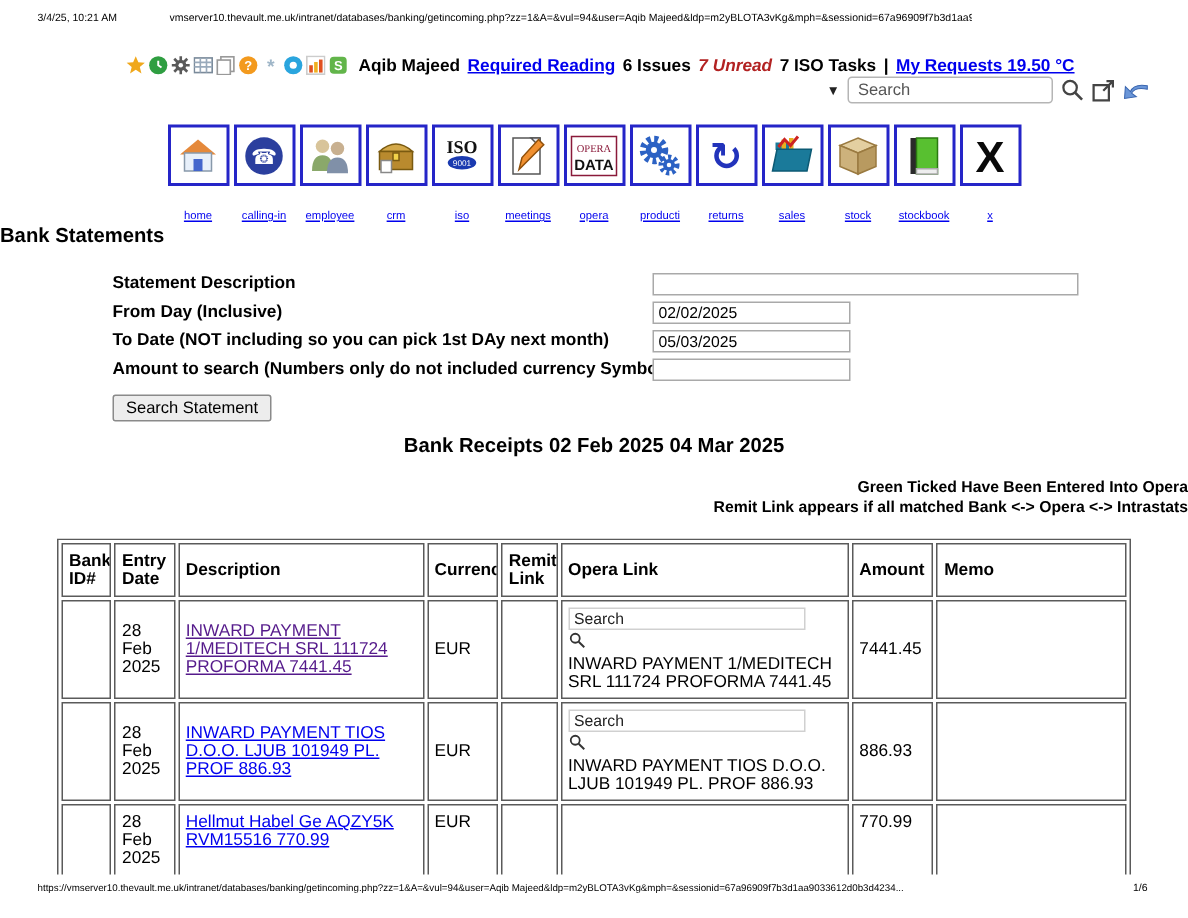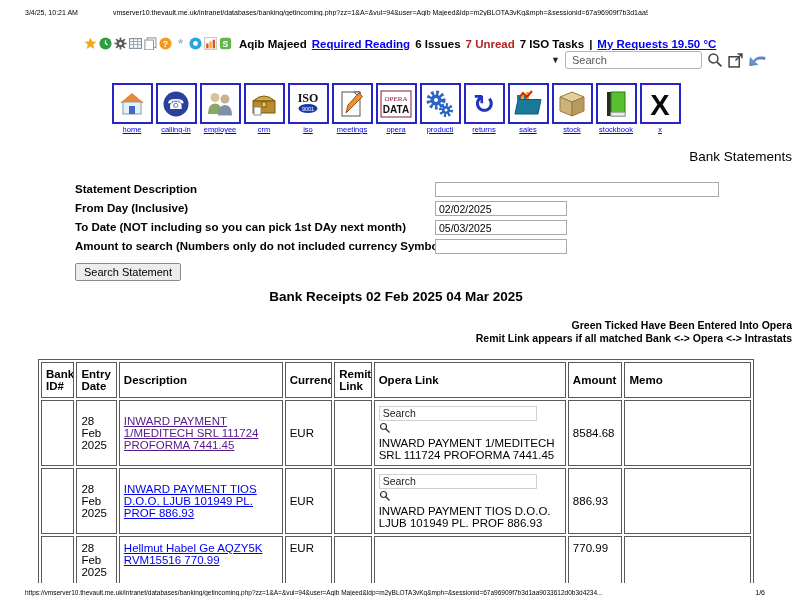--- a/index.html
+++ b/index.html
@@ -12,39 +12,39 @@
   .ph-url  { left:113px; max-width:535px; overflow:hidden; }
   .pf-url  { position:absolute; left:25px; top:589px; font-size:6.5px; white-space:nowrap; max-width:705px; overflow:hidden; }
   .pf-page { position:absolute; right:27px; top:589px; font-size:7px; }
 
   
   .statusbar { position:absolute; left:84px; top:36px; height:15px; display:flex; align-items:center;
                font-size:11.5px; font-weight:bold; white-space:nowrap; }
   .statusbar .ic { width:13px; height:13px; margin-right:2px; display:inline-flex; align-items:center; justify-content:center; }
   .statusbar .txt { margin-left:5px; }
   .blink { color:#0000EE; text-decoration:underline; cursor:pointer; }
-  .unread { color:#B22222; }
+  .unread { color:#B22222; font-style:italic; }
 
   
   .searchrow { position:absolute; left:551px; top:51px; display:flex; align-items:center; gap:5px; }
   .chev { font-size:9px; color:#222; cursor:pointer; }
   .searchbox { width:123px; height:16px; border:1px solid #b5b5b5; border-radius:3px; font-size:11px;
                padding:0 6px; color:#333; font-family:inherit; }
   .searchbox::placeholder { color:#555; }
   .sicon { cursor:pointer; display:inline-flex; }
 
   
   .navrow { position:absolute; top:83px; left:0; right:0; display:flex; justify-content:center; gap:3px; }
   .nav-item { width:41px; text-align:center; cursor:pointer; }
   .nav-box { width:37px; height:37px; border:2px solid #2525c8; background:#fff;
              display:flex; align-items:center; justify-content:center; margin:0 auto; }
-  .nav-label { display:block; font-size:7.5px; color:#0000EE; text-decoration:underline; margin-top:1px; white-space:nowrap; overflow:hidden; }
-
-  
-  .h1 { position:absolute; top:149px; left:0; right:0; text-align:right; font-size:13.5px; font-weight:normal; }
+  .nav-label { display:block; font-size:7.5px; color:#0000EE; text-decoration:underline; margin-top:15px; white-space:nowrap; overflow:hidden; }
+
+  
+  .h1 { position:absolute; top:149px; left:0; right:0; text-align:left; font-size:13.5px; font-weight:bold; }
   .h2 { position:absolute; top:289px; left:0; right:0; text-align:center; font-size:13.5px; font-weight:bold; }
   .note { position:absolute; left:0; right:0; text-align:right; font-size:10.5px; font-weight:bold; }
   .note1 { top:319px; } .note2 { top:332px; } .note3 { top:344px; }
 
   
   .form { position:absolute; left:75px; top:183px; width:660px; }
   .frow { position:relative; height:19px; font-size:11.5px; font-weight:bold; }
   .finput { position:absolute; left:360px; top:-1px; height:13px; border:1px solid #a9a9a9;
             font-size:10.5px; padding:0 3px; font-family:inherit; background:#fff; }
   .w-long { width:276px; } .w-short { width:124px; }
@@ -368,21 +368,21 @@
         <td>EUR</td>
         <td></td>
         <td>
           <input class="opera-input" type="text" value="Search" style="">
           <span class="mag"><svg width="12" height="12" viewBox="0 0 12 12">
                   <circle cx="4.5" cy="4.5" r="3" fill="none" stroke="#333" stroke-width="1.2"></circle>
                   <line x1="6.8" y1="6.8" x2="10.5" y2="10.5" stroke="#333" stroke-width="1.3"></line>
                 </svg></span>
           <span class="opera-text">INWARD PAYMENT 1/MEDITECH SRL 111724 PROFORMA 7441.45</span>
         </td>
-        <td>8584.68</td>
+        <td>7441.45</td>
         <td></td>
       </tr>
 
       <tr class="data">
         <td></td>
         <td>28 Feb 2025</td>
         <td><a class="desc-link v2">INWARD PAYMENT TIOS D.O.O. LJUB 101949 PL. PROF 886.93</a></td>
         <td>EUR</td>
         <td></td>
         <td>

